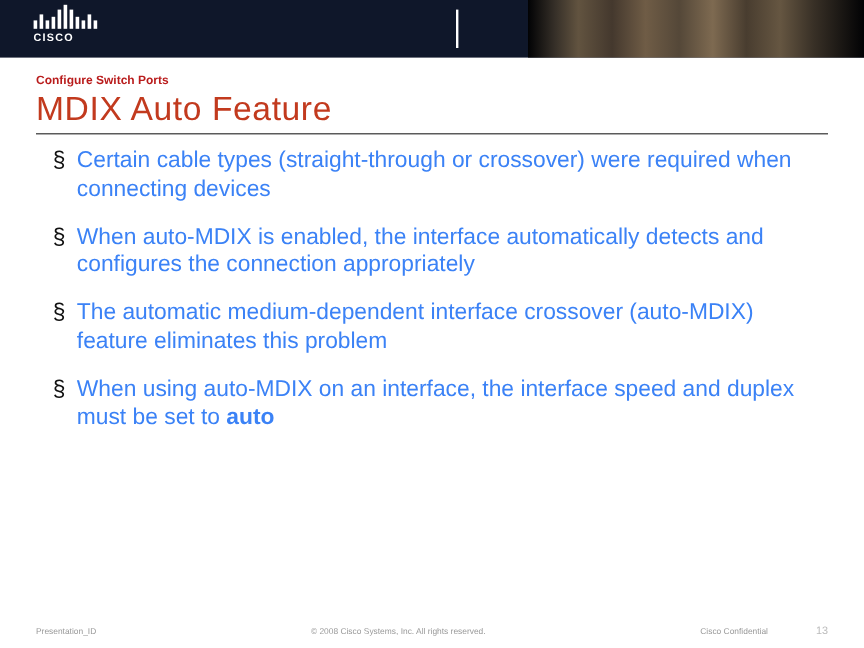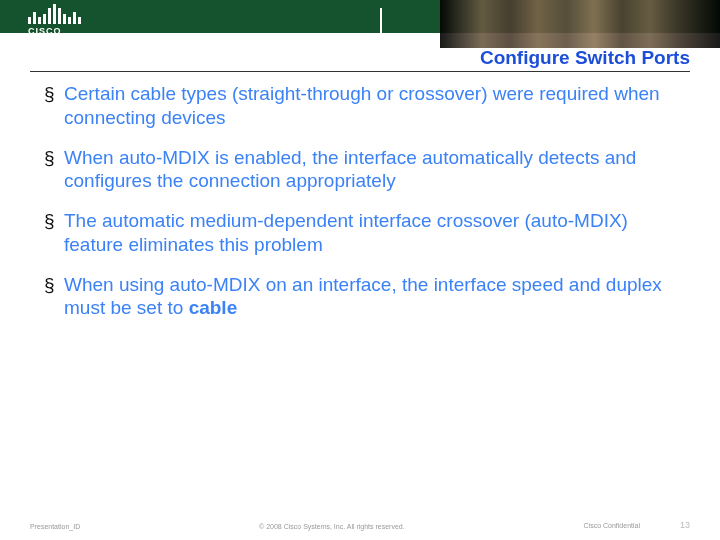--- a/index.html
+++ b/index.html
@@ -6,22 +6,22 @@
   body {
     width: 720px;
     height: 540px;
     font-family: Arial, Helvetica, sans-serif;
     background: #ffffff;
     position: relative;
     overflow: hidden;
   }
   .header {
     width: 100%;
-    height: 33px;
-    background: #14532d;
+    height: 48px;
+    background: #0f172a;
     position: relative;
     display: flex;
     align-items: center;
   }
   .logo {
     position: absolute;
     left: 28px;
     top: 4px;
     color: #fff;
   }
@@ -56,25 +56,24 @@
     left: 380px;
     top: 8px;
     width: 2px;
     height: 32px;
     background: #fff;
   }
   .content {
     padding: 14px 30px 0 30px;
   }
   .subtitle {
-    font-size: 19px;
+    font-size: 10px;
     font-weight: bold;
-    color: #1d4ed8;
+    color: #b91c1c;
     margin-bottom: 2px;
-    text-align: right;
   }
   .title {
     font-size: 28px;
     color: #c23a1e;
     font-weight: normal;
     margin-bottom: 4px;
     letter-spacing: 0.5px;
   }
   .divider {
     border: none;
@@ -138,26 +137,27 @@
         <span style="height:7px"></span>
     </div>
     <div class="logo-text">CISCO</div>
   </div>
   <div class="header-vert"></div>
   <div class="header-photo"></div>
 </div>
 
 <div class="content">
   <div class="subtitle">Configure Switch Ports</div>
+  <div class="title">MDIX Auto Feature</div>
   <hr class="divider">
   <ul class="bullets">
     <li><span>Certain cable types (straight-through or crossover) were required when connecting devices</span></li>
     <li><span>When auto-MDIX is enabled, the interface automatically detects and configures the connection appropriately</span></li>
     <li><span>The automatic medium-dependent interface crossover (auto-MDIX) feature eliminates this problem</span></li>
-    <li><span>When using auto-MDIX on an interface, the interface speed and duplex must be set to </span><b class="auto">cable</b></li>
+    <li><span>When using auto-MDIX on an interface, the interface speed and duplex must be set to </span><b class="auto">auto</b></li>
   </ul>
 </div>
 
 <div class="footer">
   <div class="footer-left">Presentation_ID</div>
   <div class="footer-center">© 2008 Cisco Systems, Inc. All rights reserved.</div>
   <div class="footer-right">
     <span>Cisco Confidential</span>
     <span class="page-num">13</span>
   </div>

